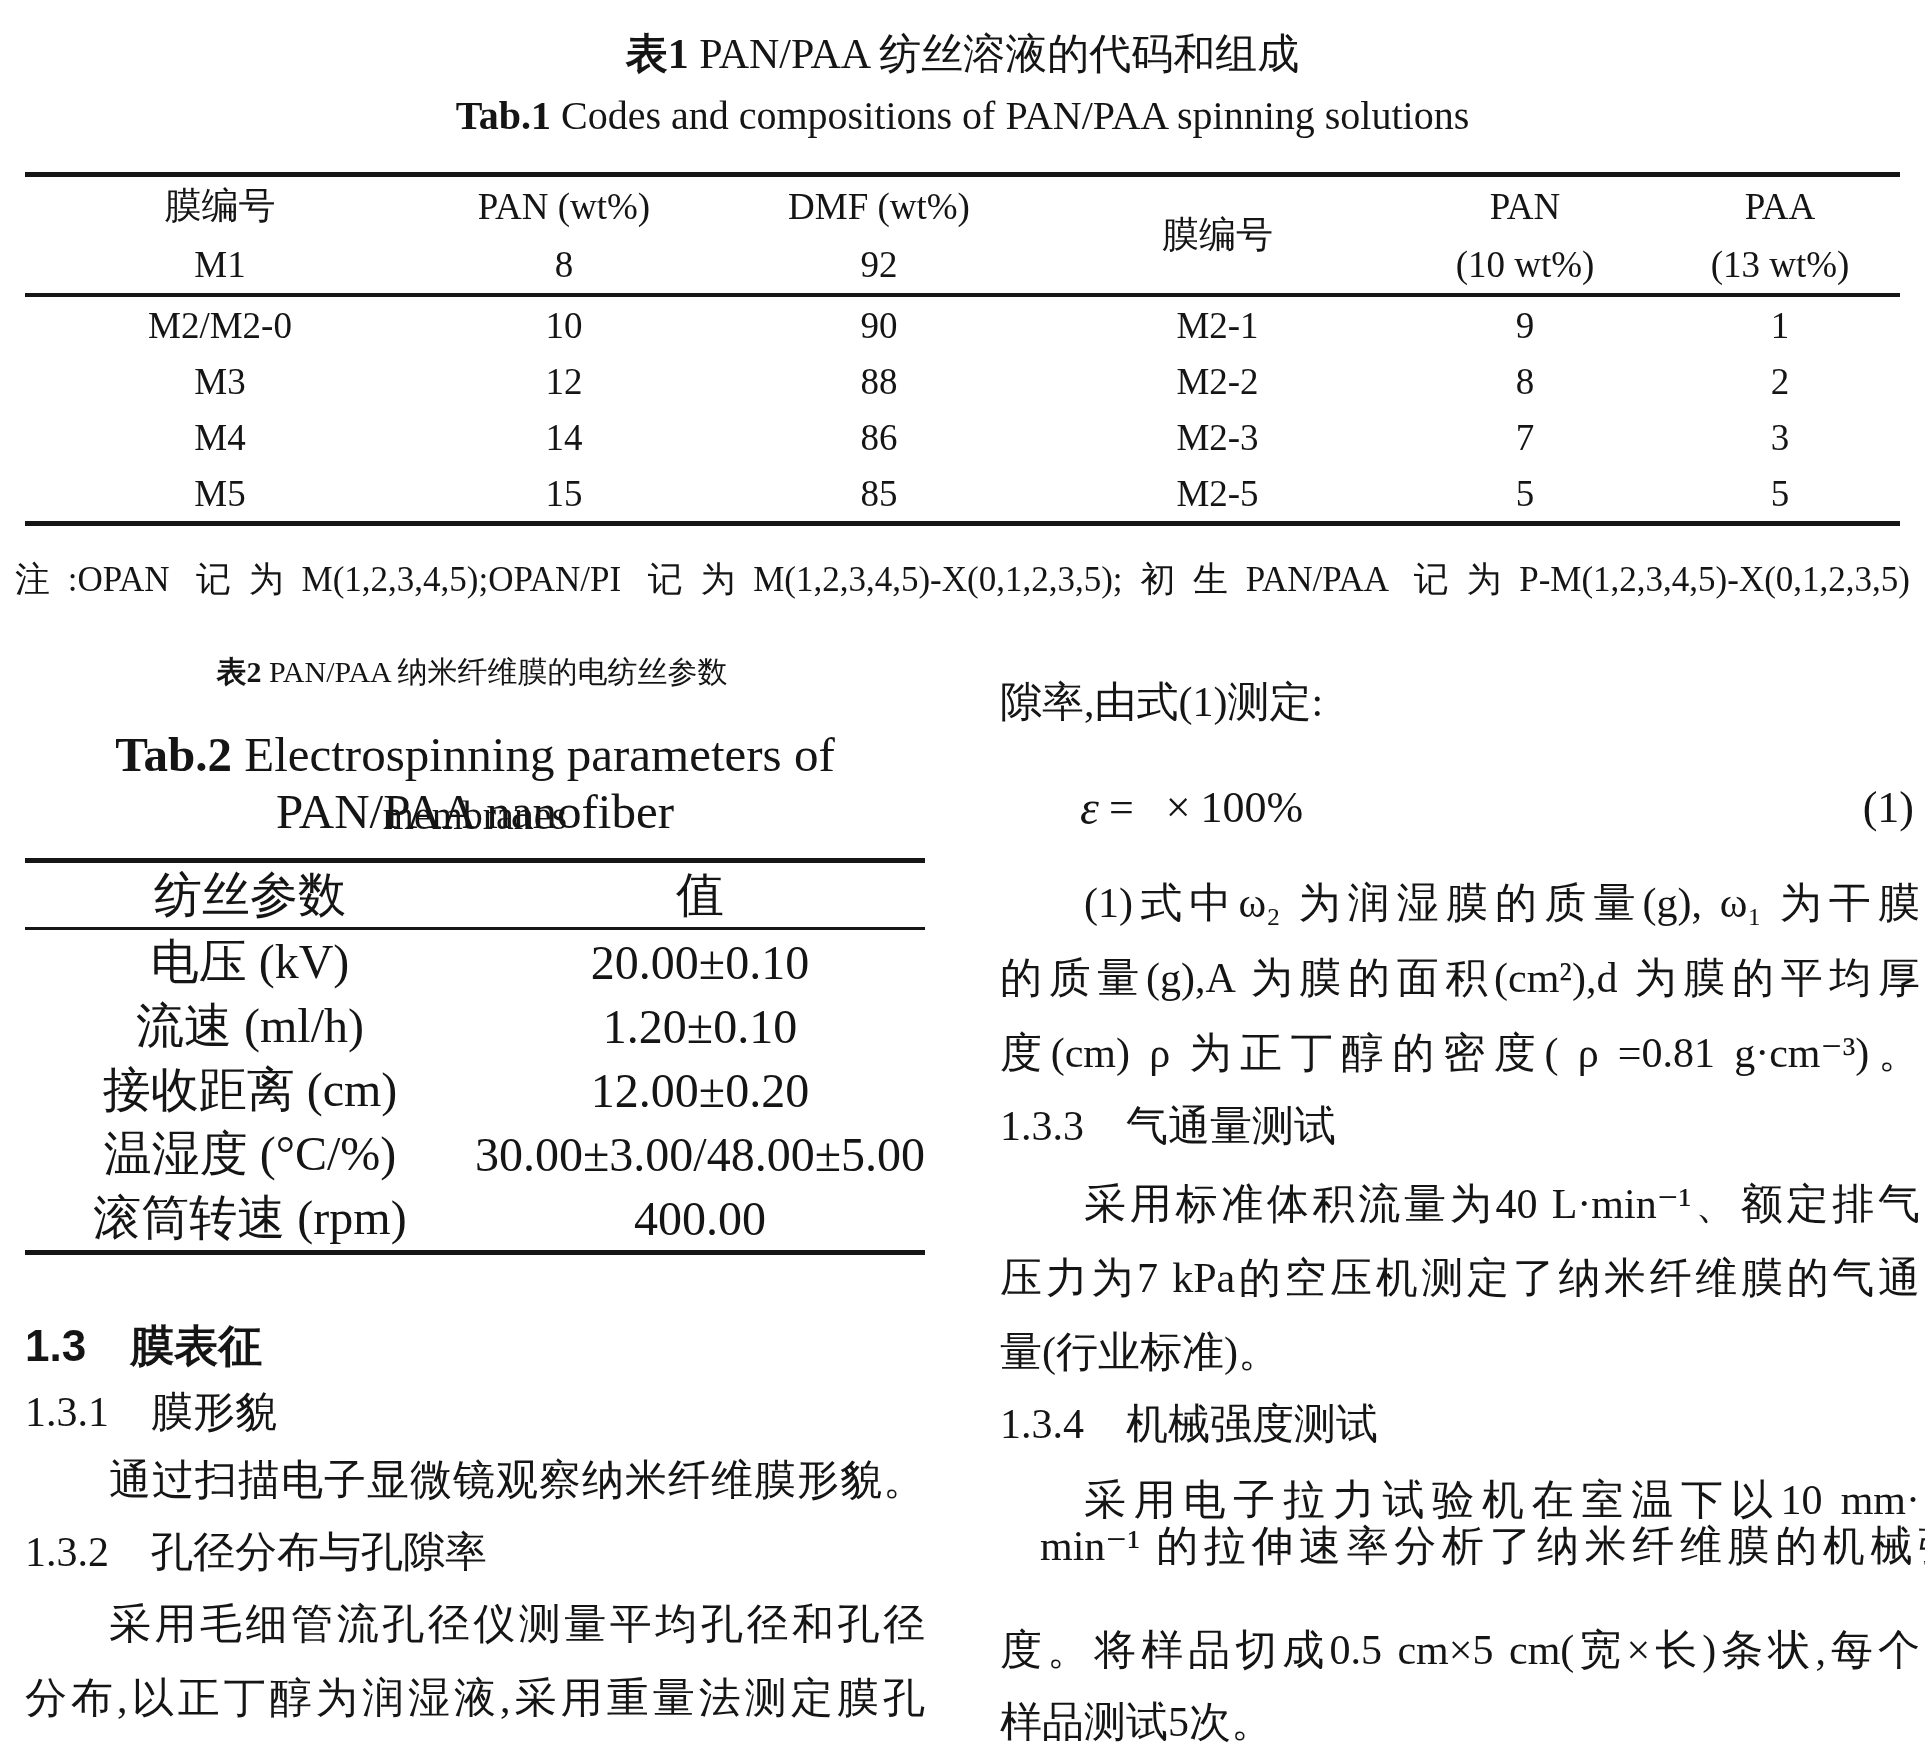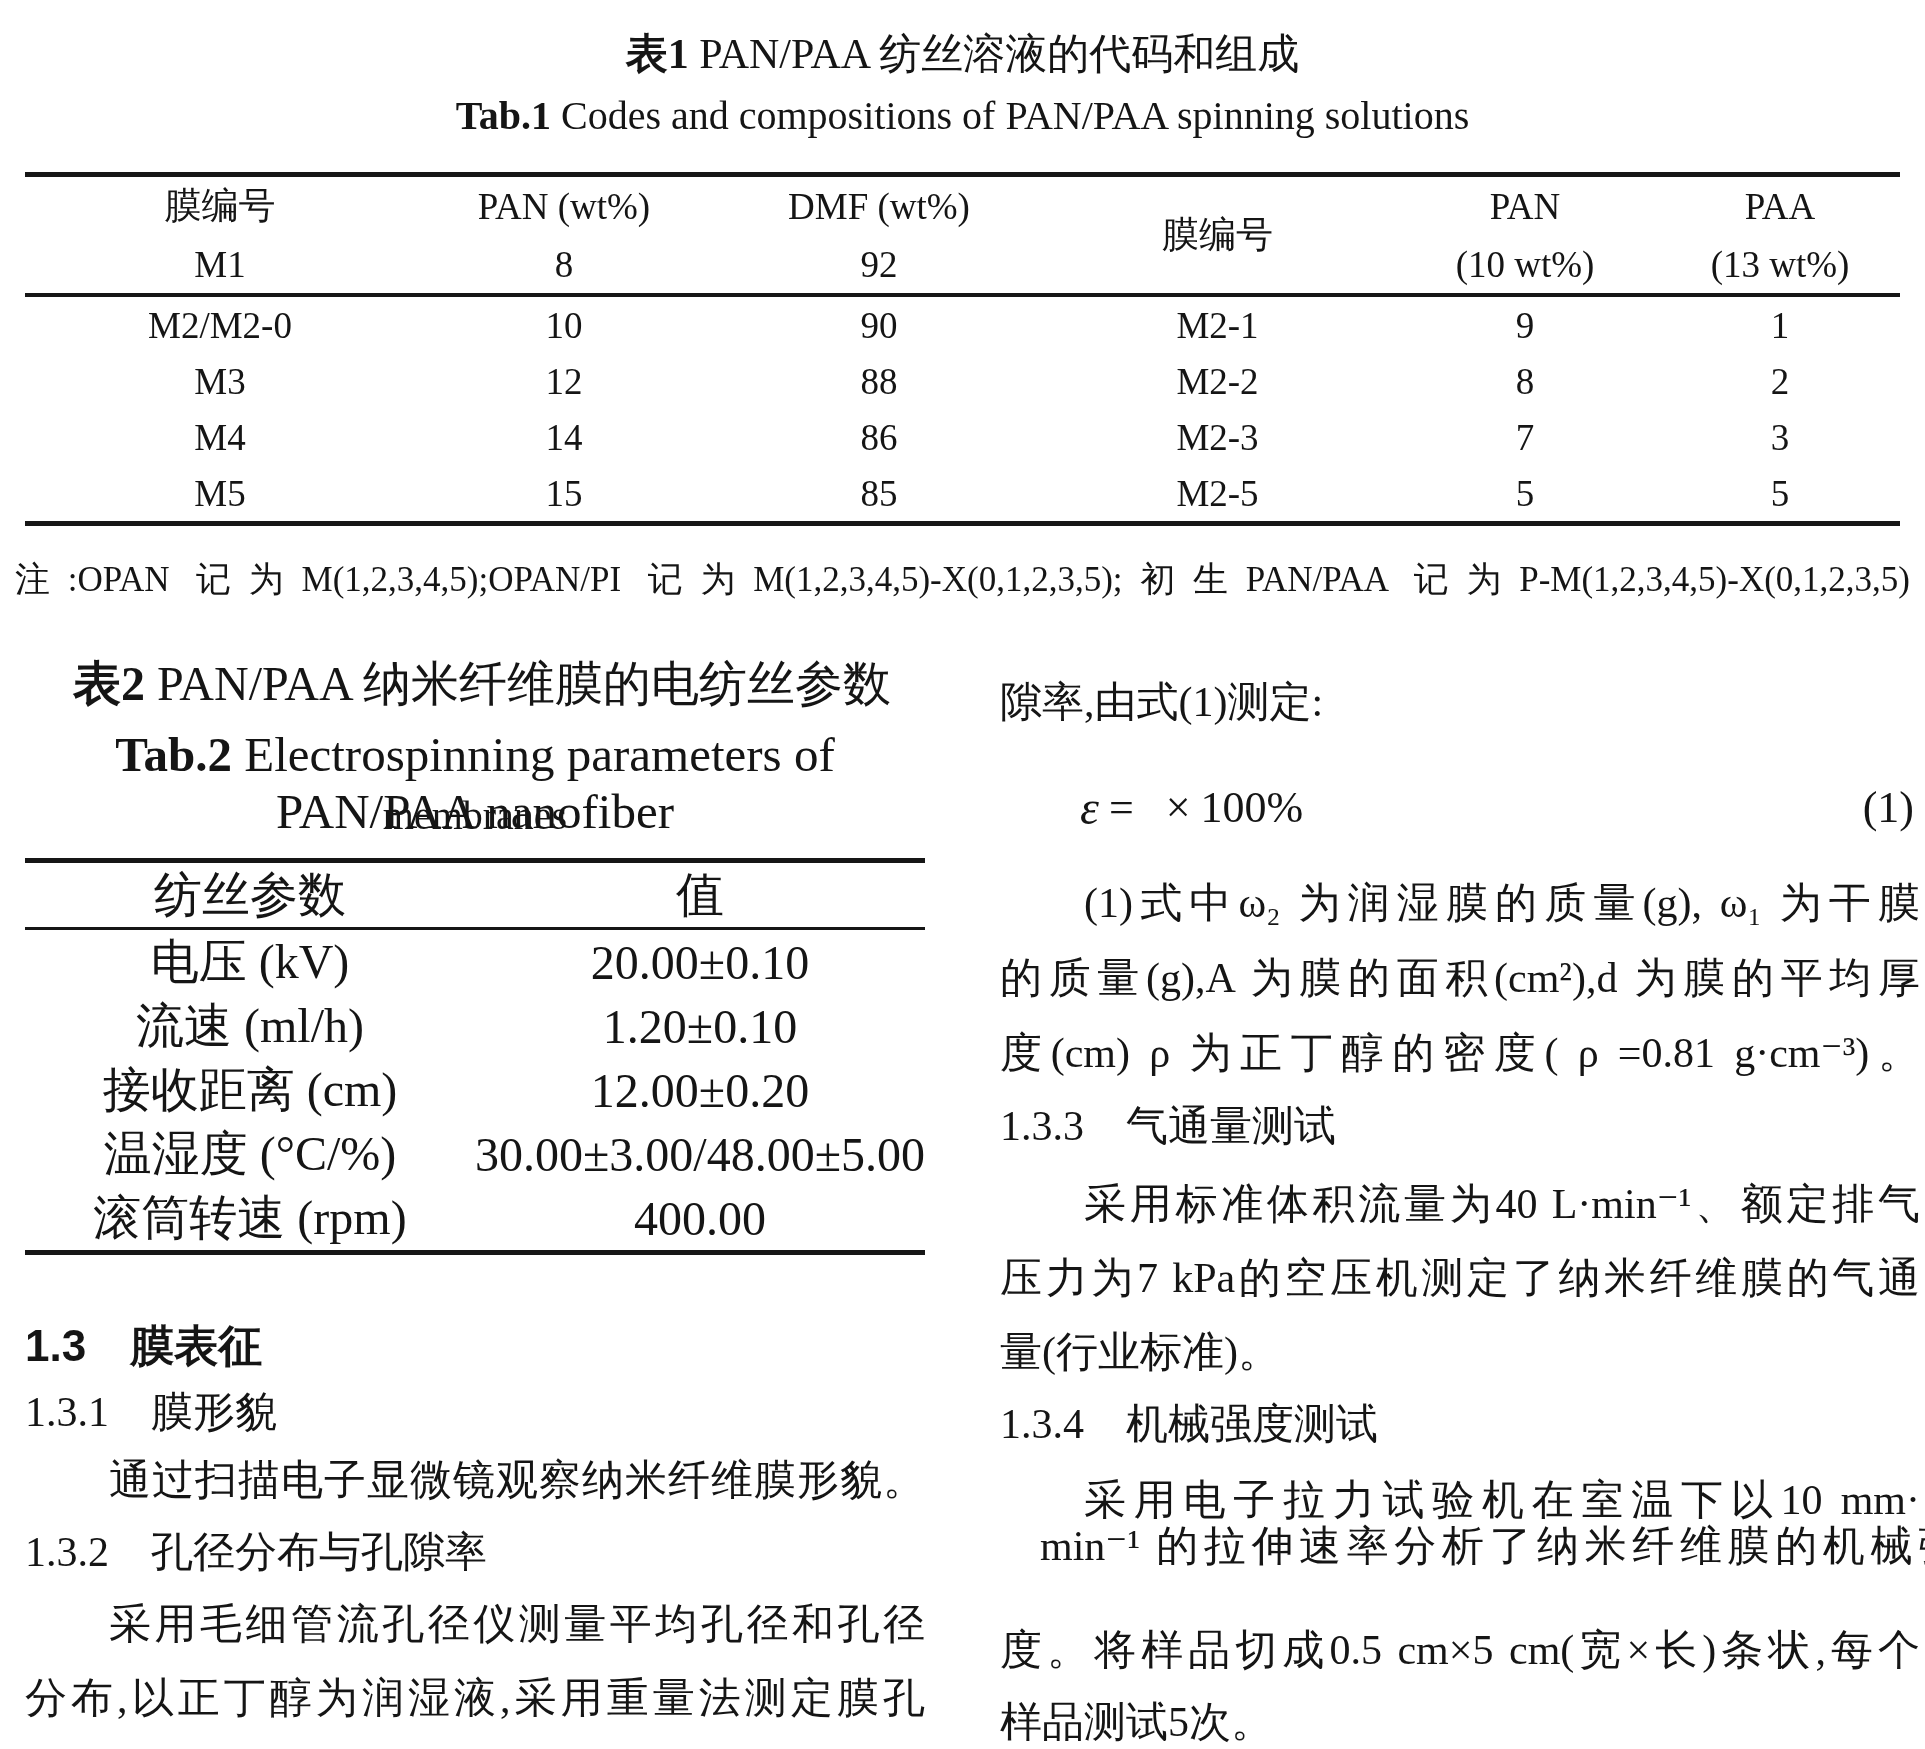--- a/index.html
+++ b/index.html
@@ -7,21 +7,21 @@
     width:1925px;height:1749px;position:relative;background:#ffffff;
     font-family:"Liberation Serif","DejaVu Serif",serif;color:#151515;
     overflow:hidden;
   }
   .abs{position:absolute;}
   .center{text-align:center;}
   .bold{font-weight:bold;}
   
   .t1-zh{top:26px;left:0;width:1925px;font-size:42px;}
   .t1-en{top:92px;left:0;width:1925px;font-size:40px;}
-  .t2-zh{top:652px;left:32px;width:900px;font-size:48px;}
+  .t2-zh{top:652px;left:22px;width:900px;font-size:30px;}
   .t2-en1{top:726px;left:25px;width:900px;font-size:49px;}
   .t2-en2{top:792px;left:25px;width:900px;font-size:40px;}
   .zh-label{font-weight:bold;font-family:Liberation Serif, serif;}
   
   table{border-collapse:collapse;table-layout:fixed;}
   #t1{position:absolute;left:25px;top:172px;width:1875px;
       border-top:5px solid #161616;border-bottom:5px solid #161616;font-size:37px;}
   #t1 thead{border-bottom:4px solid #161616;}
   #t1 th,#t1 td{font-weight:normal;text-align:center;vertical-align:middle;padding:0;}
   #t1 thead tr th{height:58px;}

